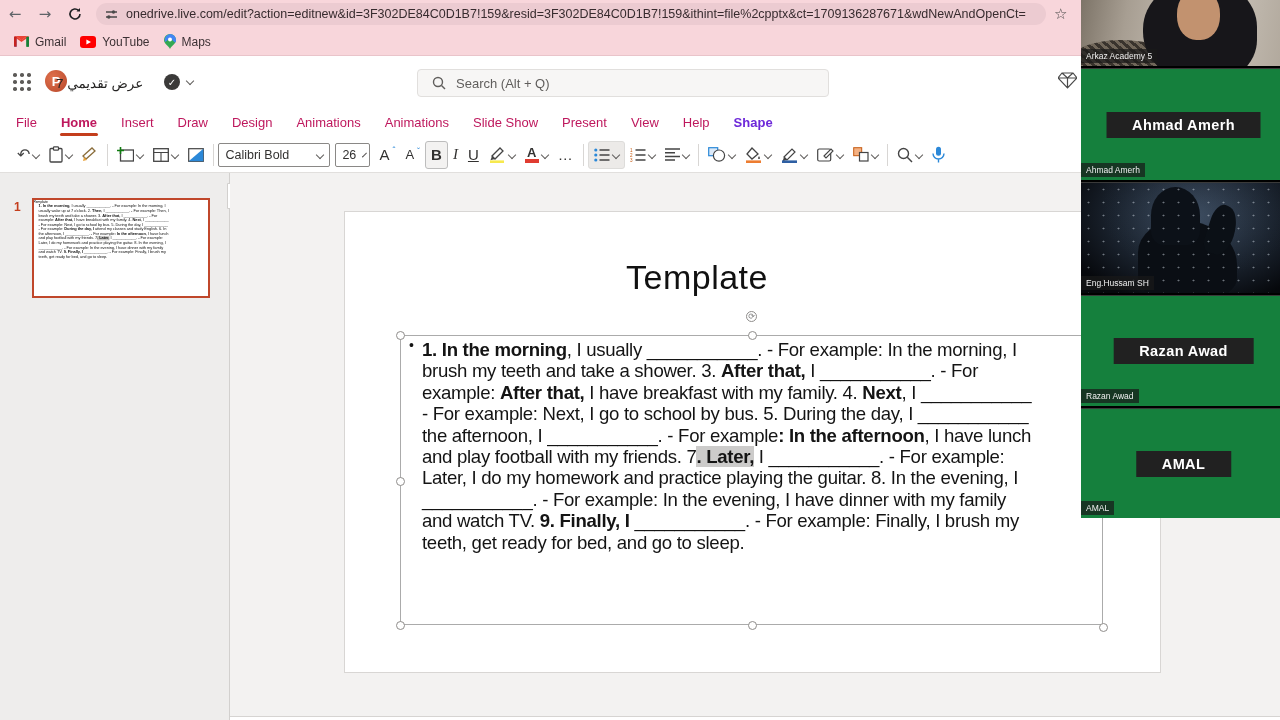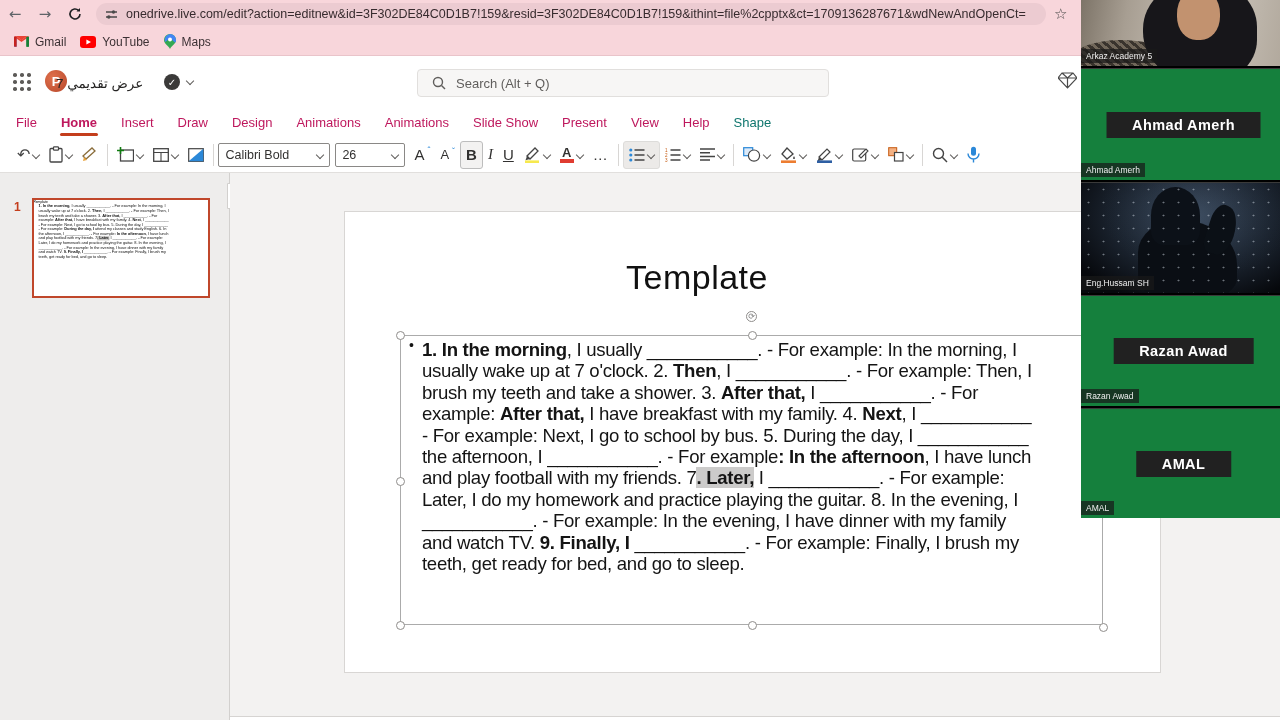--- a/index.html
+++ b/index.html
@@ -39,21 +39,21 @@
   #search-box span { font-size:13px; color:#605e5c; }
   #premium-ico { left:1058px; top:16px; }
 
   
   #menu-bar { left:0; top:108px; width:1280px; height:29px; background:#fff; display:flex; align-items:center; }
   .mtab { font-size:13px; color:#be185d; margin-left:22px; position:relative; padding:4px 1px; cursor:default; }
   .mtab:first-child { margin-left:15px; }
   .mtab.active { font-weight:bold; }
   .mtab.active::after { content:""; position:absolute; left:0; right:0; bottom:-2px; height:3px;
                         background:#c43e1c; border-radius:2px; }
-  .mtab.accent { color:#0f766e; font-weight:normal; }
+  .mtab.accent { color:#6d28d9; font-weight:bold; }
   .hbtn { position:absolute; top:3px; height:25px; background:#fff; border:1px solid #c8c6c4; border-radius:4px;
           display:flex; align-items:center; gap:6px; padding:0 9px; font-size:12.5px; color:#252423; }
 
   
   #ribbon { left:0; top:137px; width:1280px; height:36px; background:#fff; border-bottom:1px solid #e1dfdd;
             display:flex; align-items:center; }
   .rit { display:flex; align-items:center; gap:3px; padding:0 5px; height:28px; border-radius:3px; color:#444; }
   .rit.boxed { border:1px solid #bdbdbd; background:#f3f2f1; }
   .rit.activebg { background:#eceae8; border:1px solid #dddcda; }
   .rsep { width:1px; height:22px; background:#d8d6d4; margin:0 4px; }
@@ -286,21 +286,21 @@
       <svg class="ric" width="16" height="14" viewBox="0 0 16 14">
           <rect x="0.7" y="0.7" width="14.6" height="12.6" fill="none" stroke="#444" stroke-width="1.2"></rect>
           <path d="M15.3 0.7v12.6H0.7z" fill="#2b88d8"></path>
         </svg>
     </div>
     <div class="rsep"></div>
     <div class="combo" style="width:112px">
       <span style="flex:1">Calibri Bold</span>
         <span class="chev"></span>
     </div>
-    <div class="combo" style="width:70px; margin-left:5px">
+    <div class="combo" style="width:35px; margin-left:5px">
       <span style="flex:1">26</span>
         <span class="chev"></span>
     </div>
     <div class="rit" style="margin-left:4px">
       <span class="blet">A</span>
         <span style="color:#2b88d8; font-size:9px; margin-top:-10px;">ˆ</span>
     </div>
     <div class="rit">
       <span class="blet" style="font-size:13px">A</span>
         <span style="color:#2b88d8; font-size:9px; margin-top:-8px;">ˇ</span>
@@ -446,21 +446,20 @@
   </div>
 
   <div id="canvas" class="abs">
     <div id="slide" class="abs">
       <div id="slide-content" style="position:absolute; inset:0;">
         <div id="slide-title" class="abs">Template</div>
         <div id="textbox" class="abs">
           <span id="bullet">•</span>
           <div id="lines">
               <div class="tl"><b class="seg">1. In the morning</b><span class="seg">, I usually ___________. - For example: In the morning, I</span></div>
-              <div class="tl"><span class="seg">usually wake up at 7 o'clock. 2. </span><b class="seg">Then</b><span class="seg">, I ___________. - For example: Then, I</span></div>
               <div class="tl"><span class="seg">brush my teeth and take a shower. 3. </span><b class="seg">After that,</b><span class="seg"> I ___________. - For</span></div>
               <div class="tl"><span class="seg">example: </span><b class="seg">After that,</b><span class="seg"> I have breakfast with my family. 4. </span><b class="seg">Next</b><span class="seg">, I ___________</span></div>
               <div class="tl"><span class="seg">- For example: Next, I go to school by bus. 5. During the day, I ___________</span></div>
               <div class="tl"><span class="seg">the afternoon, I ___________. - For example</span><b class="seg">: In the afternoon</b><span class="seg">, I have lunch</span></div>
               <div class="tl"><span class="seg">and play football with my friends. 7</span><b class="seg hl">. Later,</b><span class="seg"> I ___________. - For example:</span></div>
               <div class="tl"><span class="seg">Later, I do my homework and practice playing the guitar. 8. In the evening, I</span></div>
               <div class="tl"><span class="seg">___________. - For example: In the evening, I have dinner with my family</span></div>
               <div class="tl"><span class="seg">and watch TV. </span><b class="seg">9. Finally, I</b><span class="seg"> ___________. - For example: Finally, I brush my</span></div>
               <div class="tl"><span class="seg">teeth, get ready for bed, and go to sleep.</span></div>
             </div>

